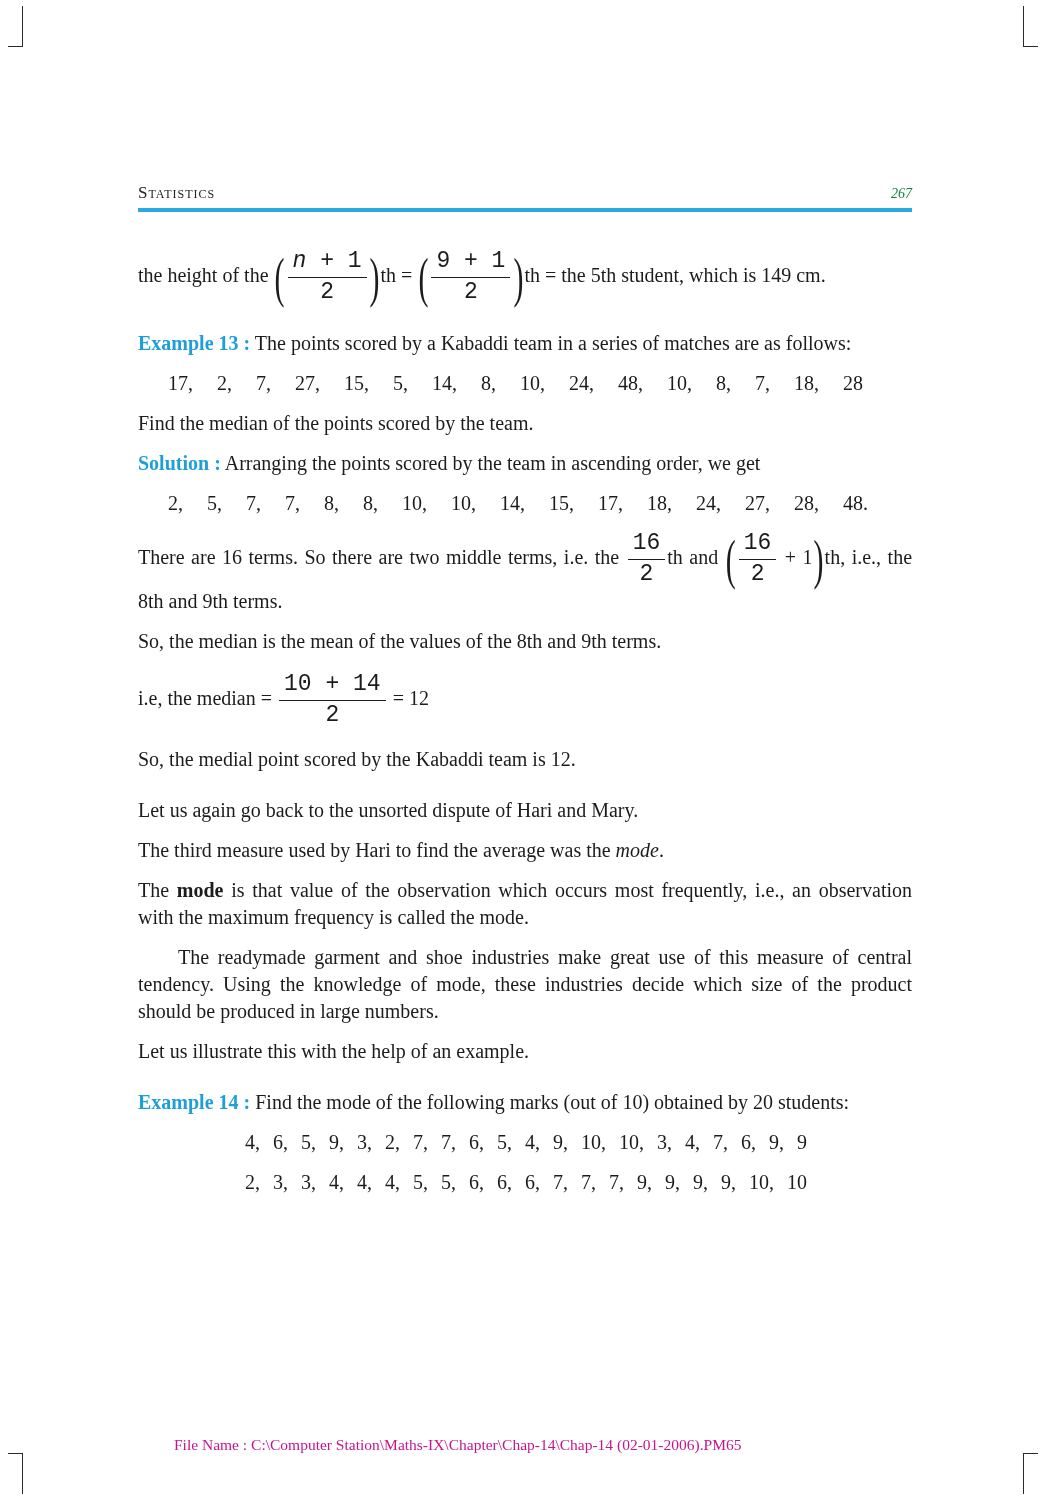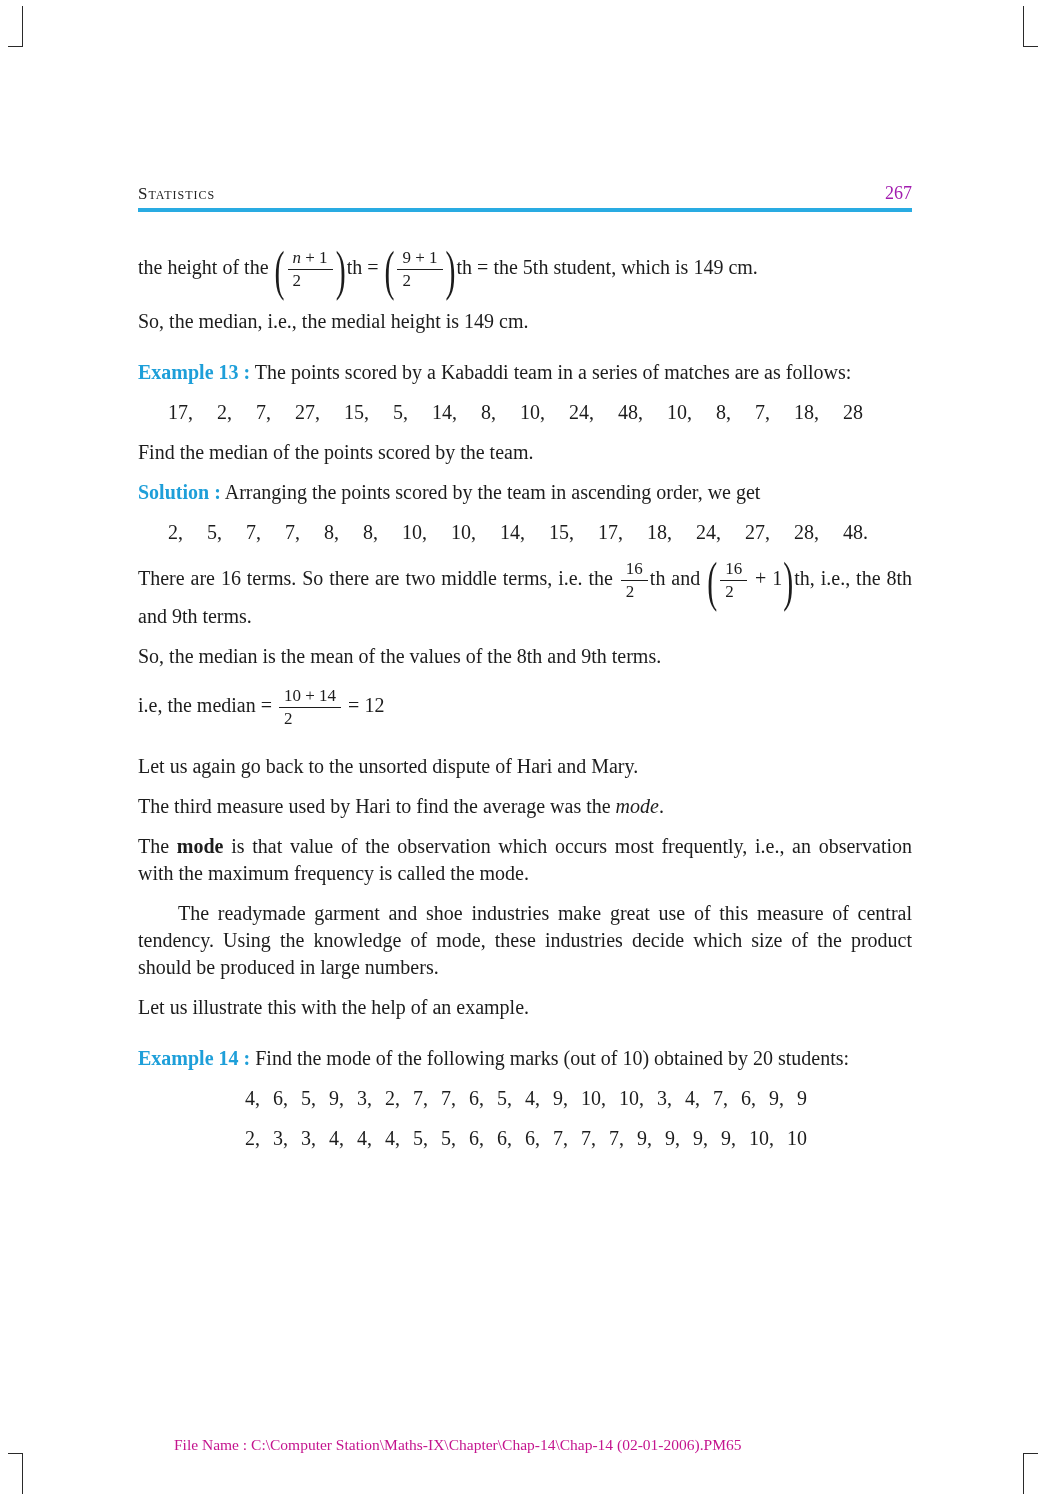--- a/index.html
+++ b/index.html
@@ -9,34 +9,34 @@
   }
   
   .crop{position:absolute;width:14px;height:40px;}
   .crop.tl{left:8px;top:6px;border-right:1.5px solid #2a2a2a;border-bottom:1.5px solid #2a2a2a;}
   .crop.tr{right:8px;top:6px;border-left:1.5px solid #2a2a2a;border-bottom:1.5px solid #2a2a2a;}
   .crop.bl{left:8px;bottom:6px;border-right:1.5px solid #2a2a2a;border-top:1.5px solid #2a2a2a;}
   .crop.br{right:8px;bottom:6px;border-left:1.5px solid #2a2a2a;border-top:1.5px solid #2a2a2a;}
   
   .header{position:absolute;left:138px;top:183px;width:774px;display:flex;justify-content:space-between;align-items:baseline;}
   .running-head{font-variant:small-caps;letter-spacing:1px;font-size:17px;color:#222;}
-  .page-number{font-size:18px;color:#a21caf;}
+  .page-number{font-size:14px;color:#15803d;font-style:italic;}
   .rule{position:absolute;left:138px;top:208px;width:774px;height:4px;background:#29abe2;}
   
   .content{position:absolute;left:138px;top:232px;width:774px;font-size:20px;line-height:27px;text-align:justify;}
   .p{margin:13px 0;}
   .p.tight{margin:9px 0;}
   .p.space-above{margin-top:24px;}
   .p.indent{text-indent:40px;}
   .example-label,.solution-label{color:#1e9fd9;font-weight:bold;}
   .series{white-space:nowrap;text-align:left;margin:13px 0 13px 30px;word-spacing:19px;}
   .series.narrow{margin-left:107px;word-spacing:8px;}
   
   .mathline{text-align:left;margin:16px 0;}
-  .frac{display:inline-block;vertical-align:middle;text-align:left;line-height:1.2;padding:0 2px;font-size:17px;}
+  .frac{display:inline-block;vertical-align:middle;text-align:center;line-height:1.2;padding:0 2px;font-size:23px;font-family:Liberation Mono, monospace;}
   .frac .num{display:block;padding:0 5px 1px 5px;}
   .frac .den{display:block;border-top:1.4px solid #1c1c1c;padding:1px 5px 0 5px;}
   .bp{display:inline-block;vertical-align:middle;font-size:30px;line-height:1;transform:scaleY(1.85);padding:0 1px;font-weight:400;}
   
   .footer{position:absolute;left:138px;top:1436px;font-size:15.5px;color:#c4148e;margin-left:36px;}
 </style>
 </head>
 <body>
 
 <div class="page">
@@ -51,21 +51,20 @@
     <span class="page-number">267</span>
   </div>
   <div class="rule"></div>
 
   <div class="content">
 
     <div class="mathline">
       <span>the height of the </span><span class="bp">(</span><span class="frac"><span class="num"><i>n</i><span> + 1</span></span><span class="den">2</span></span><span class="bp">)</span><span>th = </span><span class="bp">(</span><span class="frac"><span class="num">9 + 1</span><span class="den">2</span></span><span class="bp">)</span><span>th = the 5th student, which is 149 cm.</span>
     </div>
 
-    <div class="p">So, the median, i.e., the medial height is 149 cm.</div>
 
     <div class="p space-above">
       <span class="example-label">Example 13 :</span>
       <span>The points scored by a Kabaddi team in a series of matches are as follows:</span>
     </div>
 
     <div class="series">17, 2, 7, 27, 15, 5, 14, 8, 10, 24, 48, 10, 8, 7, 18, 28</div>
 
     <div class="p">Find the median of the points scored by the team.</div>
 
@@ -79,20 +78,21 @@
     <div class="p">
       <span>There are 16 terms. So there are two middle terms, i.e. the </span><span class="frac"><span class="num">16</span><span class="den">2</span></span><span>th and </span><span class="bp">(</span><span class="frac"><span class="num">16</span><span class="den">2</span></span><span> + 1</span><span class="bp">)</span><span>th, i.e., the 8th and 9th terms.</span>
     </div>
 
     <div class="p">So, the median is the mean of the values of the 8th and 9th terms.</div>
 
     <div class="mathline">
       <span>i.e, the median = </span><span class="frac"><span class="num">10 + 14</span><span class="den">2</span></span><span> = 12</span>
     </div>
 
+    <div class="p">So, the medial point scored by the Kabaddi team is 12.</div>
 
     <div class="p space-above">Let us again go back to the unsorted dispute of Hari and Mary.</div>
 
     <div class="p">
       <span>The third measure used by Hari to find the average was the </span><i>mode</i><span>.</span>
     </div>
 
     <div class="p">
       <span>The </span><b>mode</b><span> is that value of the observation which occurs most frequently, i.e., an observation with the maximum frequency is called the mode.</span>
     </div>

